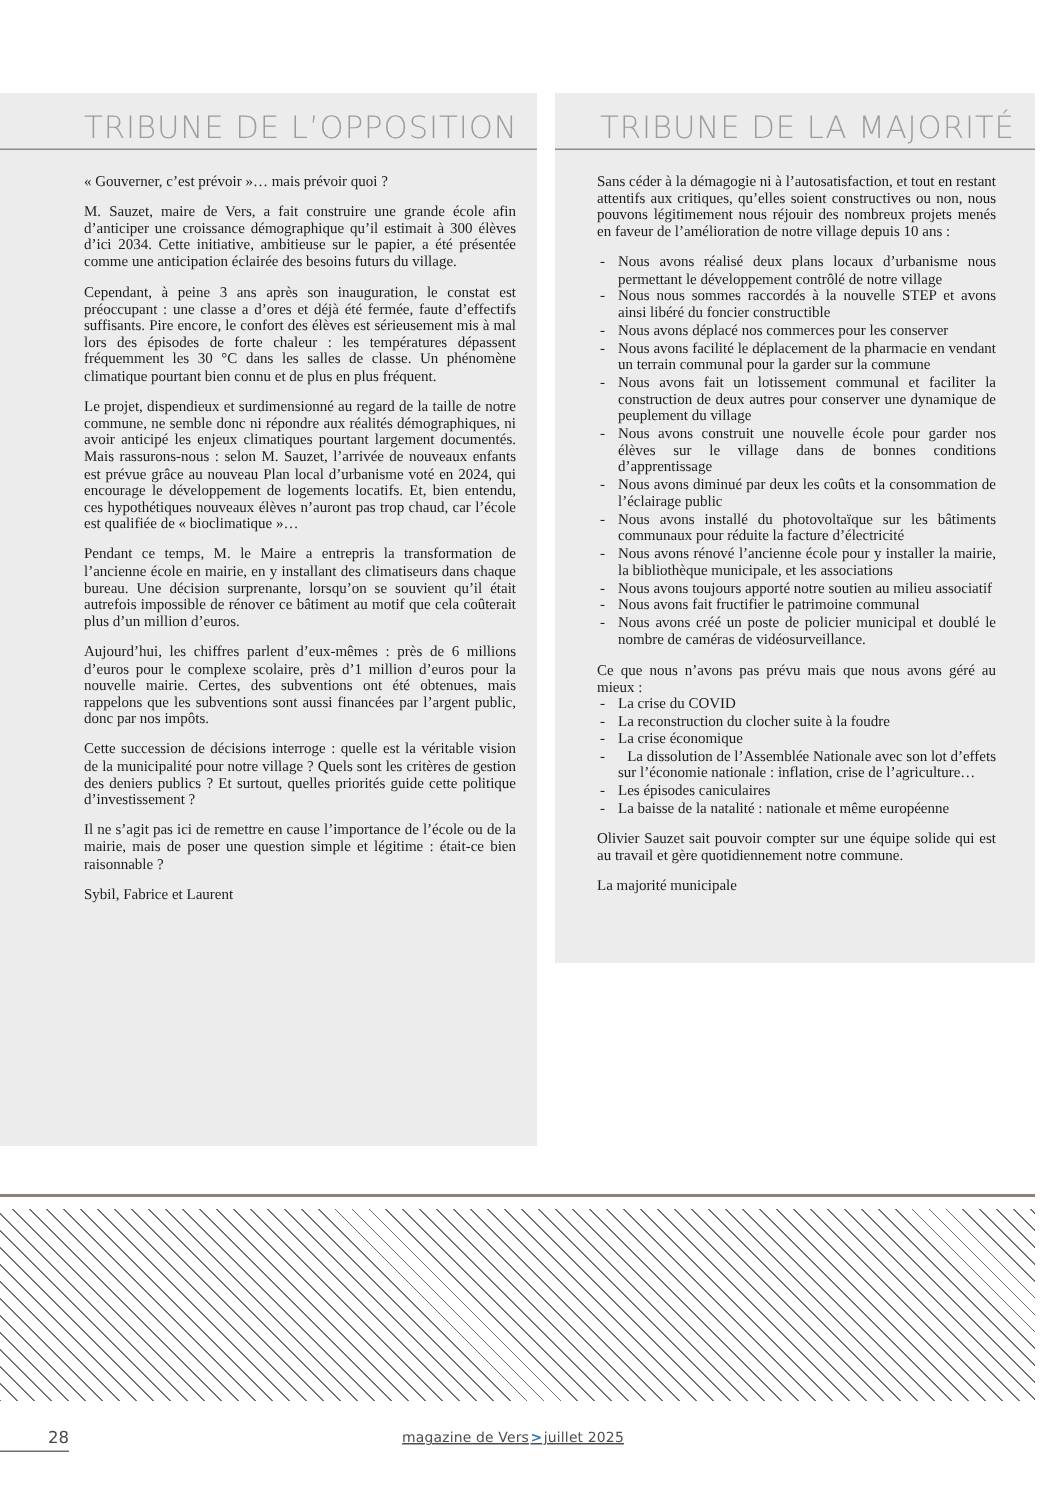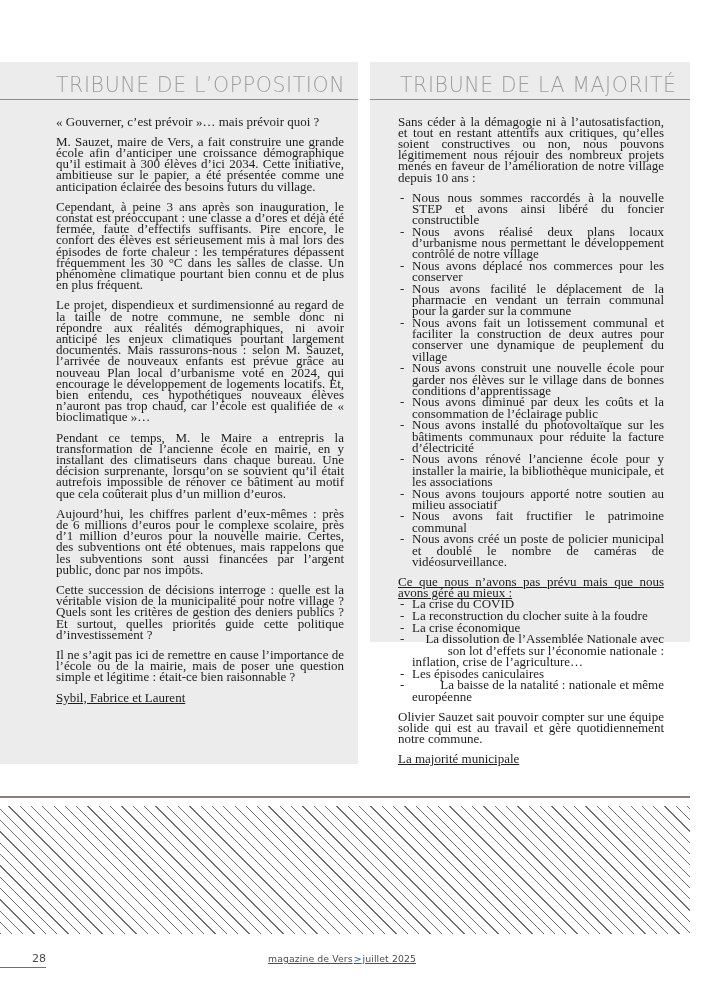--- a/index.html
+++ b/index.html
@@ -74,30 +74,30 @@
     margin-left: -56px;
     margin-right: -14px;
   }
   .tribune-right .title-rule {
     margin-left: -28px;
     margin-right: -26px;
   }
 
   .body-text {
     font-family: "Liberation Serif", serif;
-    font-size: 13px;
+    font-size: 10px;
     line-height: 11.2px;
     color: #1c1c1c;
     text-align: justify;
     hyphens: none;
   }
   .body-text p {
     margin: 0 0 9px 0;
   }
-  .body-text p.tight { margin-bottom: 0; text-decoration: underline; }
+  .body-text p.tight { margin-bottom: 0; }
 
   
   ul.dash-list {
     list-style: none;
     margin: 0 0 9px 0;
     padding: 0;
   }
   ul.dash-list li {
     position: relative;
     padding-left: 14px;
@@ -205,22 +205,22 @@
     </div>
 
     <div class="tribune tribune-right">
       <div class="tribune-title">TRIBUNE DE LA MAJORITÉ</div>
       <div class="title-rule"></div>
 
       <div class="body-text">
         <p>Sans céder à la démagogie ni à l’autosatisfaction, et tout en restant attentifs aux critiques, qu’elles soient constructives ou non, nous pouvons légitimement nous réjouir des nombreux projets menés en faveur de l’amélioration de notre village depuis 10 ans :</p>
 
         <ul class="dash-list">
+          <li>Nous avons réalisé deux plans locaux d’urbanisme nous permettant le développement contrôlé de notre village</li>
           <li>Nous nous sommes raccordés à la nouvelle STEP et avons ainsi libéré du foncier constructible</li>
-          <li>Nous avons réalisé deux plans locaux d’urbanisme nous permettant le développement contrôlé de notre village</li>
           <li>Nous avons déplacé nos commerces pour les conserver</li>
           <li>Nous avons facilité le déplacement de la pharmacie en vendant un terrain communal pour la garder sur la commune</li>
           <li>Nous avons fait un lotissement communal et faciliter la construction de deux autres pour conserver une dynamique de peuplement du village</li>
           <li>Nous avons construit une nouvelle école pour garder nos élèves sur le village dans de bonnes conditions d’apprentissage</li>
           <li>Nous avons diminué par deux les coûts et la consommation de l’éclairage public</li>
           <li>Nous avons installé du photovoltaïque sur les bâtiments communaux pour réduite la facture d’électricité</li>
           <li>Nous avons rénové l’ancienne école pour y installer la mairie, la bibliothèque municipale, et les associations</li>
           <li>Nous avons toujours apporté notre soutien au milieu associatif</li>
           <li>Nous avons fait fructifier le patrimoine communal</li>
           <li>Nous avons créé un poste de policier municipal et doublé le nombre de caméras de vidéosurveillance.</li>

